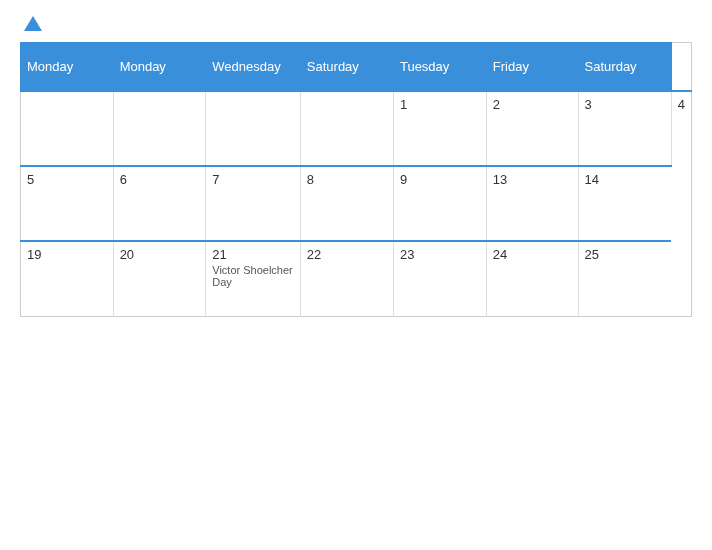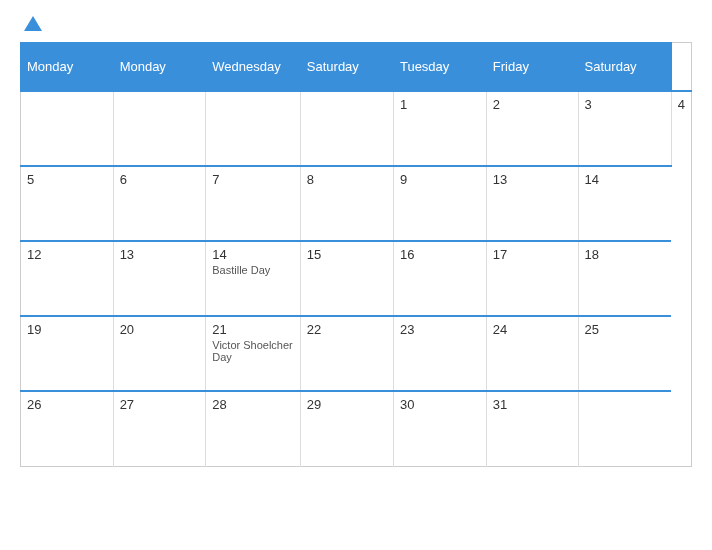--- a/index.html
+++ b/index.html
@@ -176,44 +176,20 @@
           </td>
           <td>
             <span class="day-num">13</span>
           </td>
           <td>
             <span class="day-num">14</span>
           </td>
         </tr>
         <tr>
           <td>
-            <span class="day-num">12</span>
-          </td>
-          <td>
-            <span class="day-num">13</span>
-          </td>
-          <td>
-            <span class="day-num">14</span>
-            <span class="event">Bastille Day</span>
-          </td>
-          <td>
-            <span class="day-num">15</span>
-          </td>
-          <td>
-            <span class="day-num">16</span>
-          </td>
-          <td>
-            <span class="day-num">17</span>
-          </td>
-          <td>
-            <span class="day-num">18</span>
-          </td>
-        </tr>
-        <tr>
-          <td>
             <span class="day-num">19</span>
           </td>
           <td>
             <span class="day-num">20</span>
           </td>
           <td>
             <span class="day-num">21</span>
             <span class="event">Victor Shoelcher Day</span>
           </td>
           <td>
@@ -221,37 +197,16 @@
           </td>
           <td>
             <span class="day-num">23</span>
           </td>
           <td>
             <span class="day-num">24</span>
           </td>
           <td>
             <span class="day-num">25</span>
           </td>
-        </tr>
-        <tr>
-          <td>
-            <span class="day-num">26</span>
-          </td>
-          <td>
-            <span class="day-num">27</span>
-          </td>
-          <td>
-            <span class="day-num">28</span>
-          </td>
-          <td>
-            <span class="day-num">29</span>
-          </td>
-          <td>
-            <span class="day-num">30</span>
-          </td>
-          <td>
-            <span class="day-num">31</span>
-          </td>
-          <td class="empty"></td>
         </tr>
       </tbody>
   </table>
 </div>
 
 </body></html>

